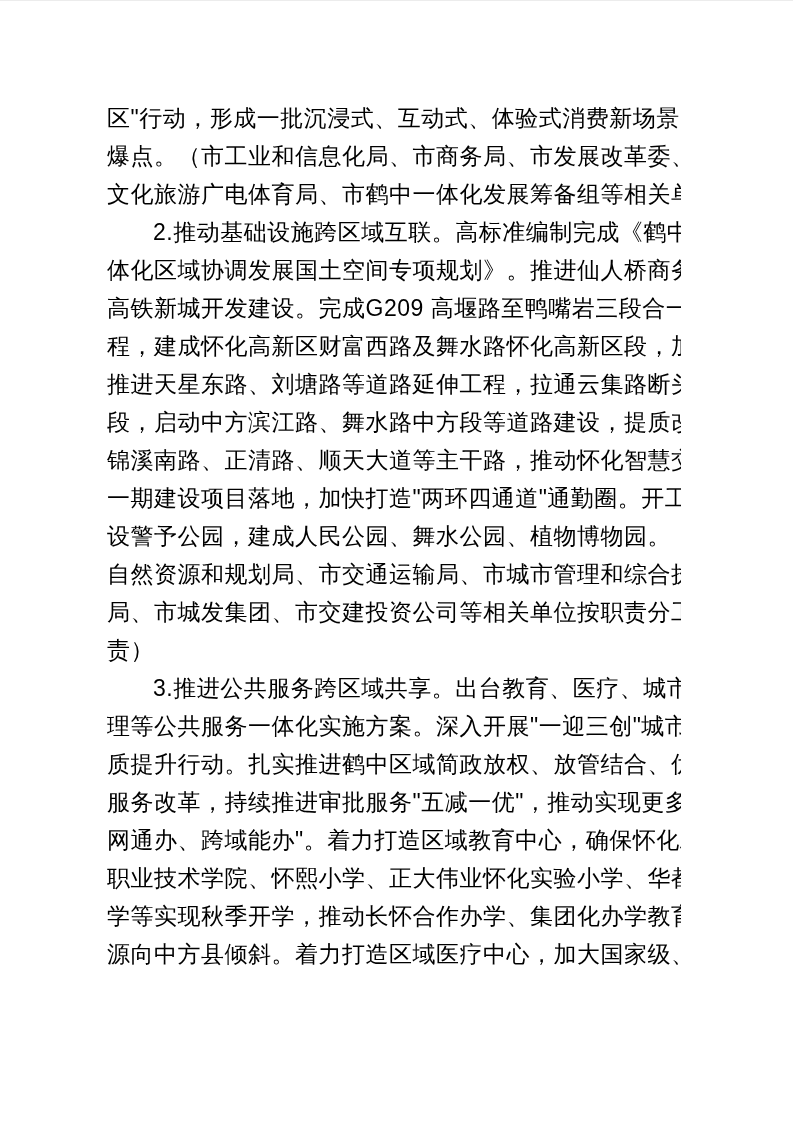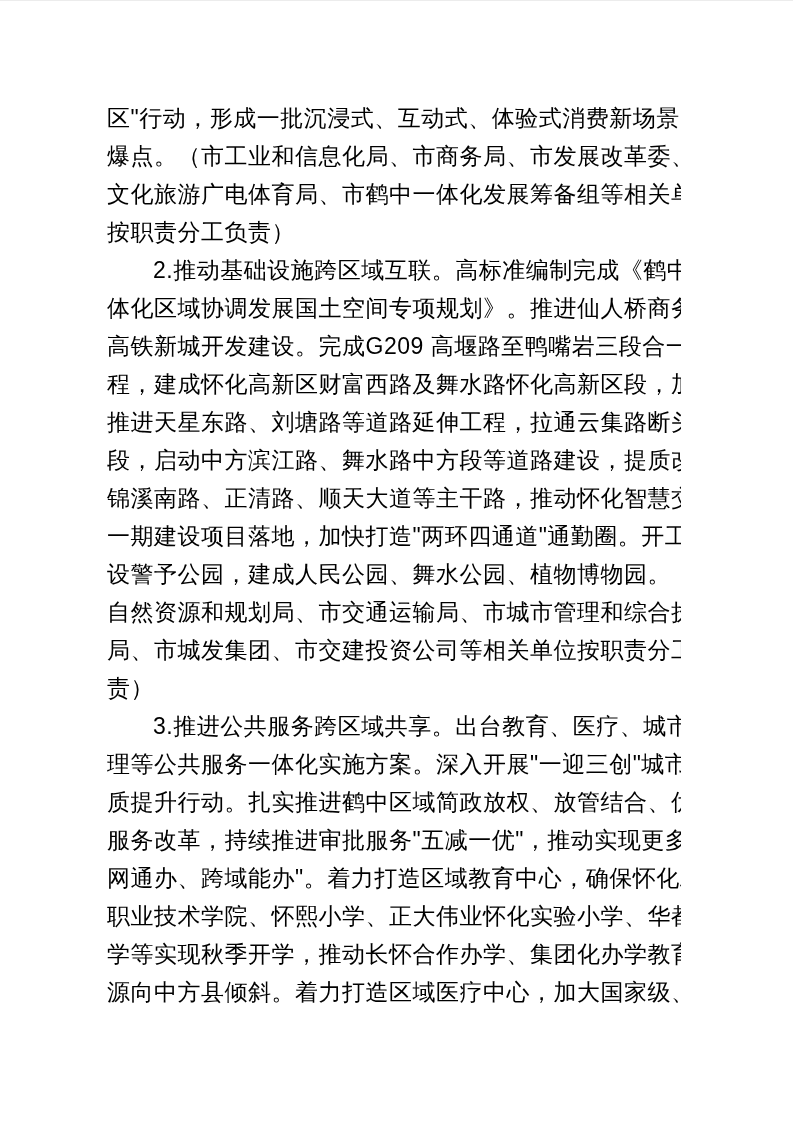--- a/index.html
+++ b/index.html
@@ -46,21 +46,20 @@
 </style>
 </head>
 <body>
 
 <div class="page">
   <div class="text-block" id="text-block">
       <div class="paragraph">
         <div class="line">区"行动，形成一批沉浸式、互动式、体验式消费新场景、新</div>
         <div class="line">爆点。（市工业和信息化局、市商务局、市发展改革委、市</div>
         <div class="line">文化旅游广电体育局、市鹤中一体化发展筹备组等相关单位</div>
-        <div class="line flush">按职责分工负责）</div>
       </div>
       <div class="paragraph">
         <div class="line indent">2.推动基础设施跨区域互联。高标准编制完成《鹤中一</div>
         <div class="line">体化区域协调发展国土空间专项规划》。推进仙人桥商务区、</div>
         <div class="line">高铁新城开发建设。完成G209 高堰路至鸭嘴岩三段合一工</div>
         <div class="line">程，建成怀化高新区财富西路及舞水路怀化高新区段，加快</div>
         <div class="line">推进天星东路、刘塘路等道路延伸工程，拉通云集路断头路</div>
         <div class="line">段，启动中方滨江路、舞水路中方段等道路建设，提质改造</div>
         <div class="line">锦溪南路、正清路、顺天大道等主干路，推动怀化智慧交通</div>
         <div class="line">一期建设项目落地，加快打造"两环四通道"通勤圈。开工建</div>

